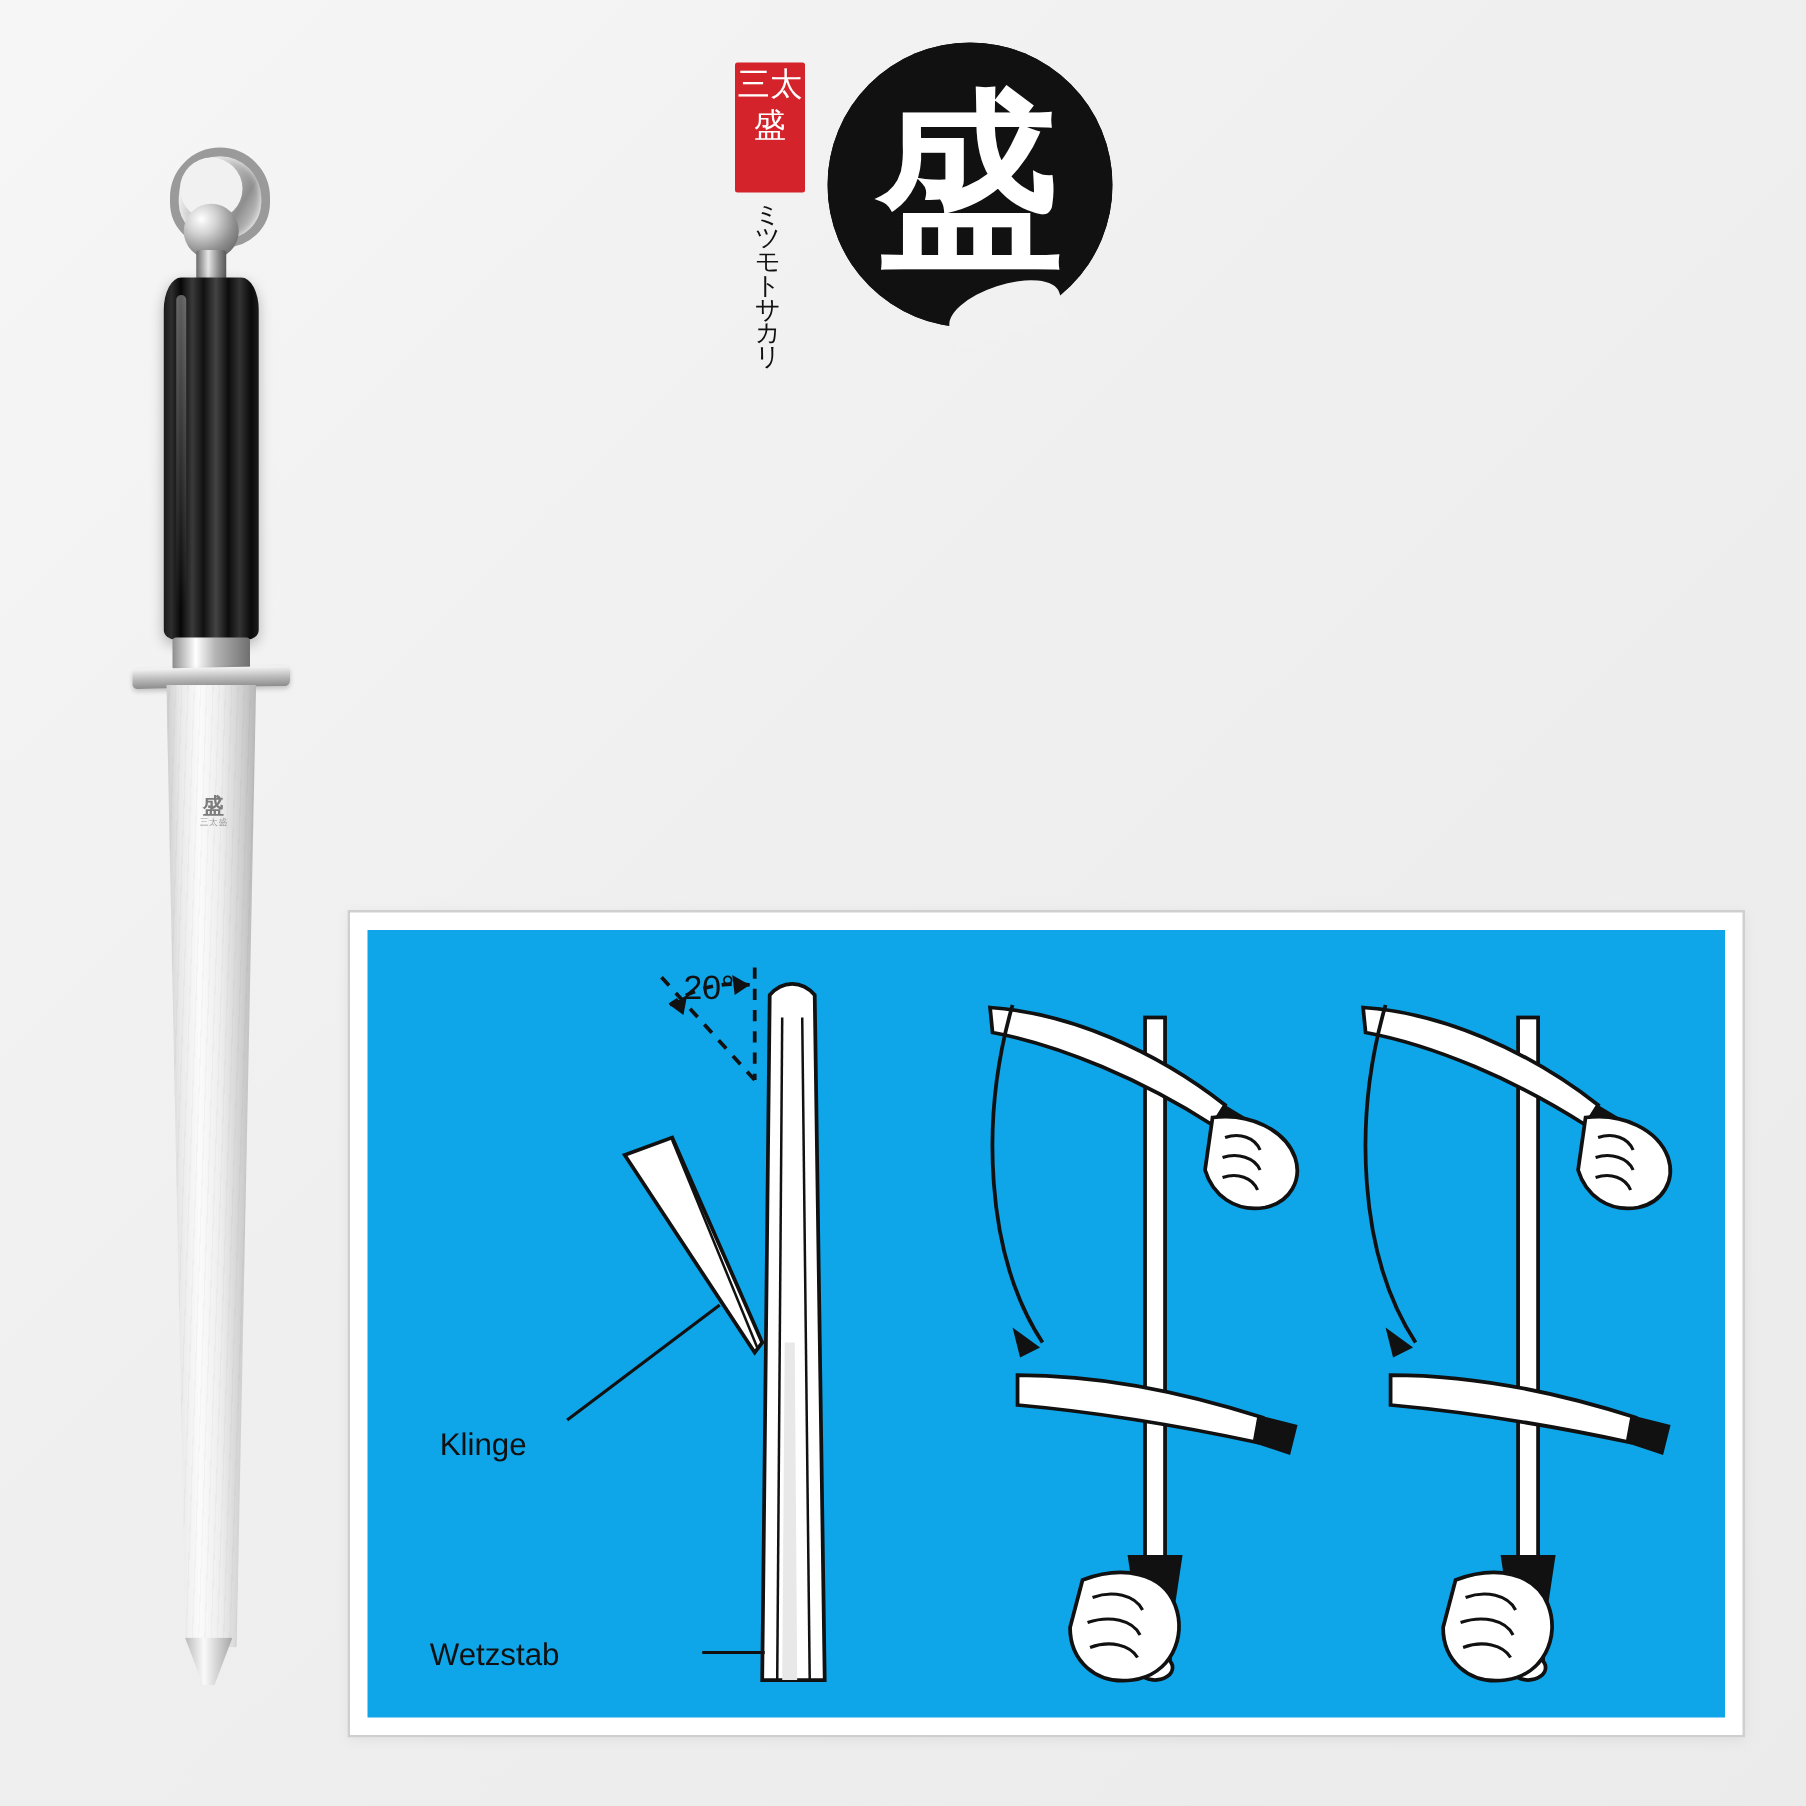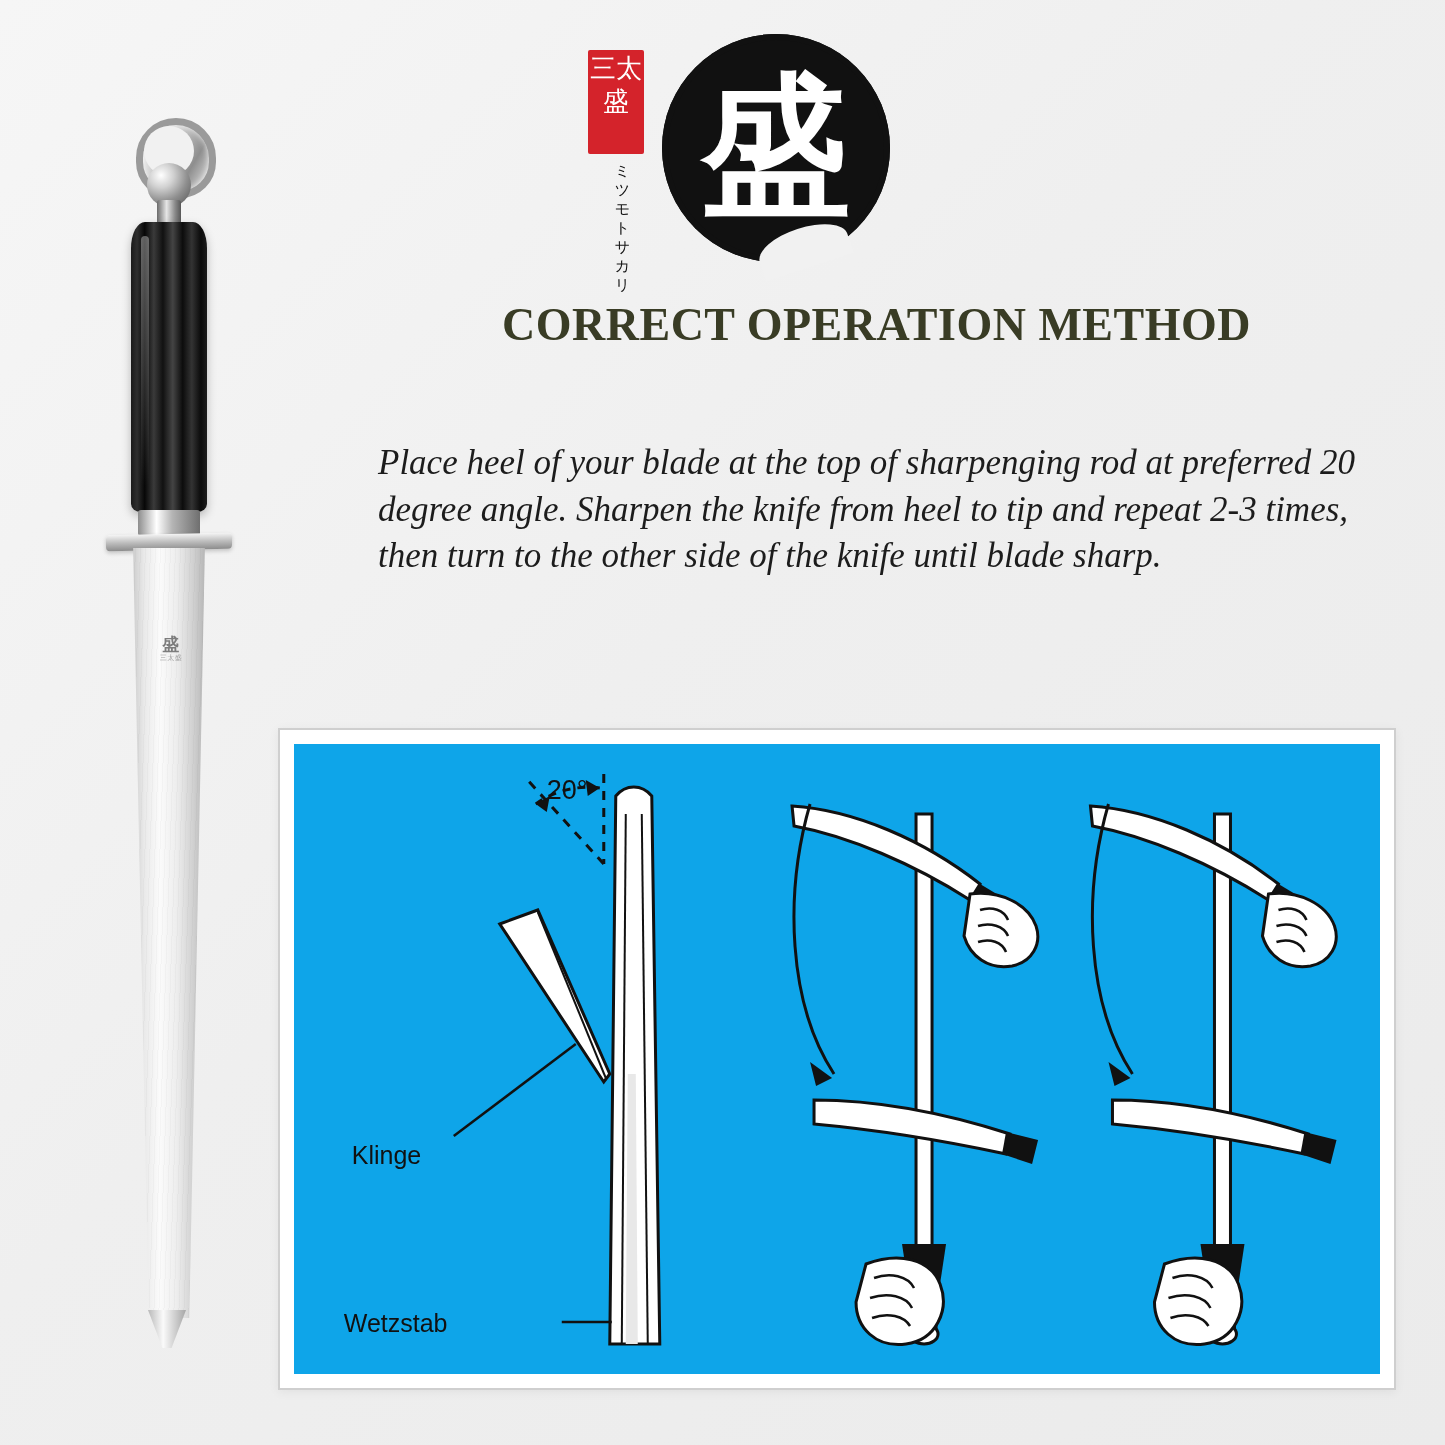--- a/index.html
+++ b/index.html
@@ -208,24 +208,24 @@
     padding-top: 2px;
     box-sizing: border-box;
     border-radius: 2px;
   }
   .stamp-kana {
     position: absolute;
     left: 26px;
     top: 128px;
     width: 26px;
     font-family: "DejaVu Sans", sans-serif;
-    font-size: 15px;
+    font-size: 20px;
     line-height: 19px;
     color: #111;
-    text-align: right;
+    text-align: left;
   }
   .seal {
     position: absolute;
     left: 84px;
     top: 0;
     width: 228px;
     height: 228px;
     border-radius: 50%;
     background: #111;
     display: flex;
@@ -349,23 +349,21 @@
   <div class="content">
 
     <div class="brand">
       <div class="stamp">三太盛</div>
       <div class="stamp-kana">ミツモト サカリ</div>
       <div class="seal">
         <span class="seal-char">盛</span>
       </div>
     </div>
 
-    <div class="headline">CORRECT OPERATION METHOD</div>
-
-    <div class="body-text">Place heel of your blade at the top of sharpenging rod at preferred 20 degree angle. Sharpen the knife from heel to tip and repeat 2-3 times, then turn to the other side of the knife until blade sharp.</div>
+
 
     <div class="panel">
       <div class="panel-inner">
 
         <div class="fig fig-a">
           <svg viewBox="0 0 480 630" width="100%" height="100%">
 
             <line x1="300" y1="30" x2="300" y2="120" stroke="#111" stroke-width="3" stroke-dasharray="9 8"></line>
 
             <line x1="300" y1="120" x2="222" y2="34" stroke="#111" stroke-width="3" stroke-dasharray="9 8"></line>

